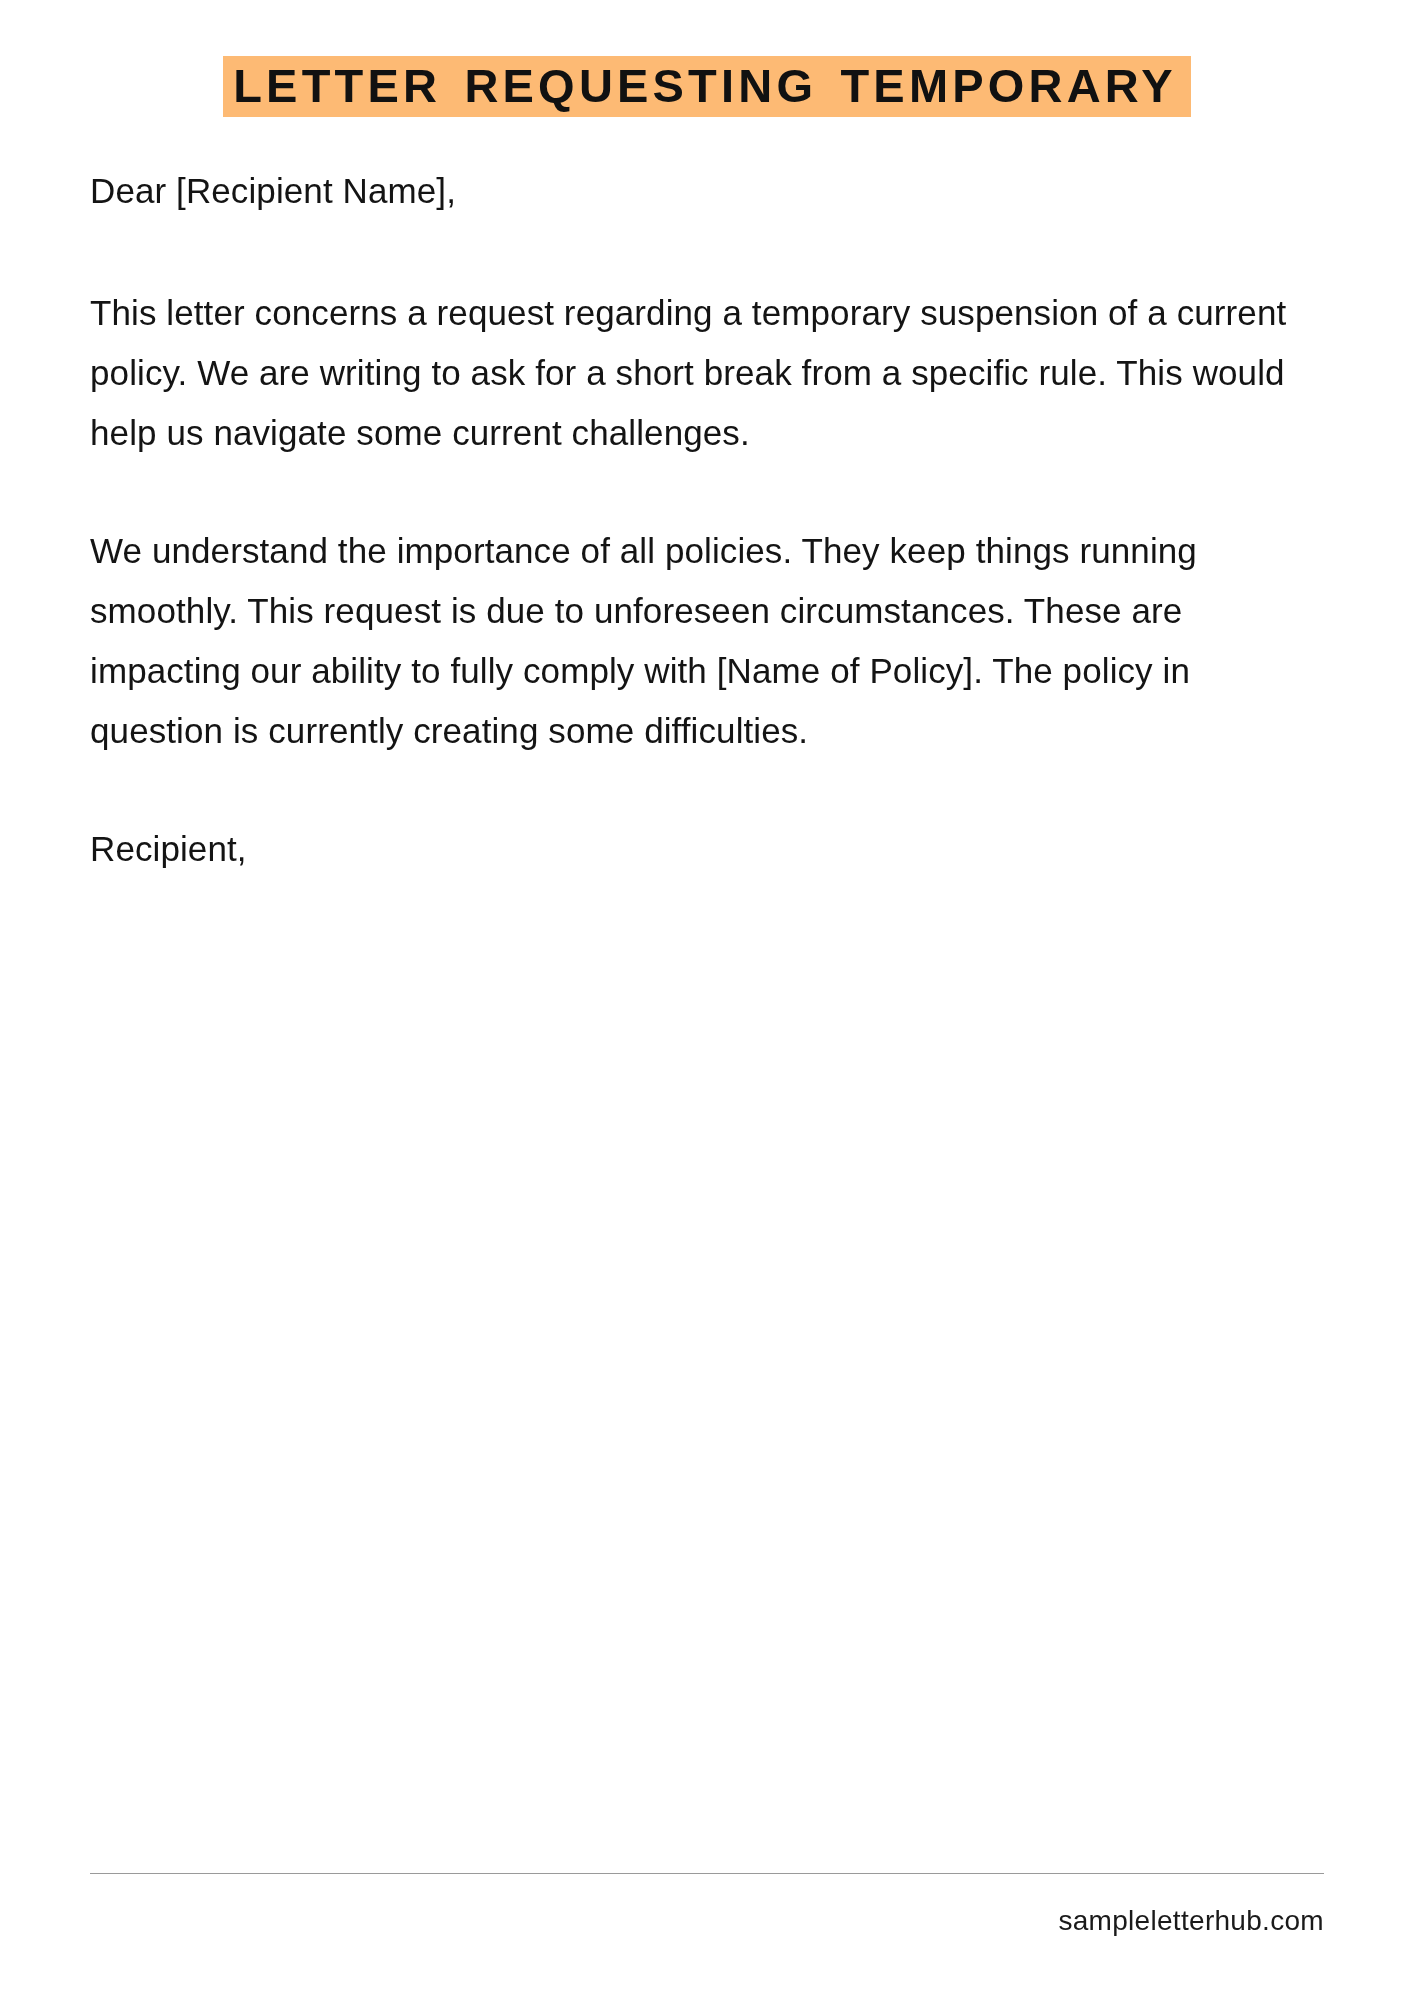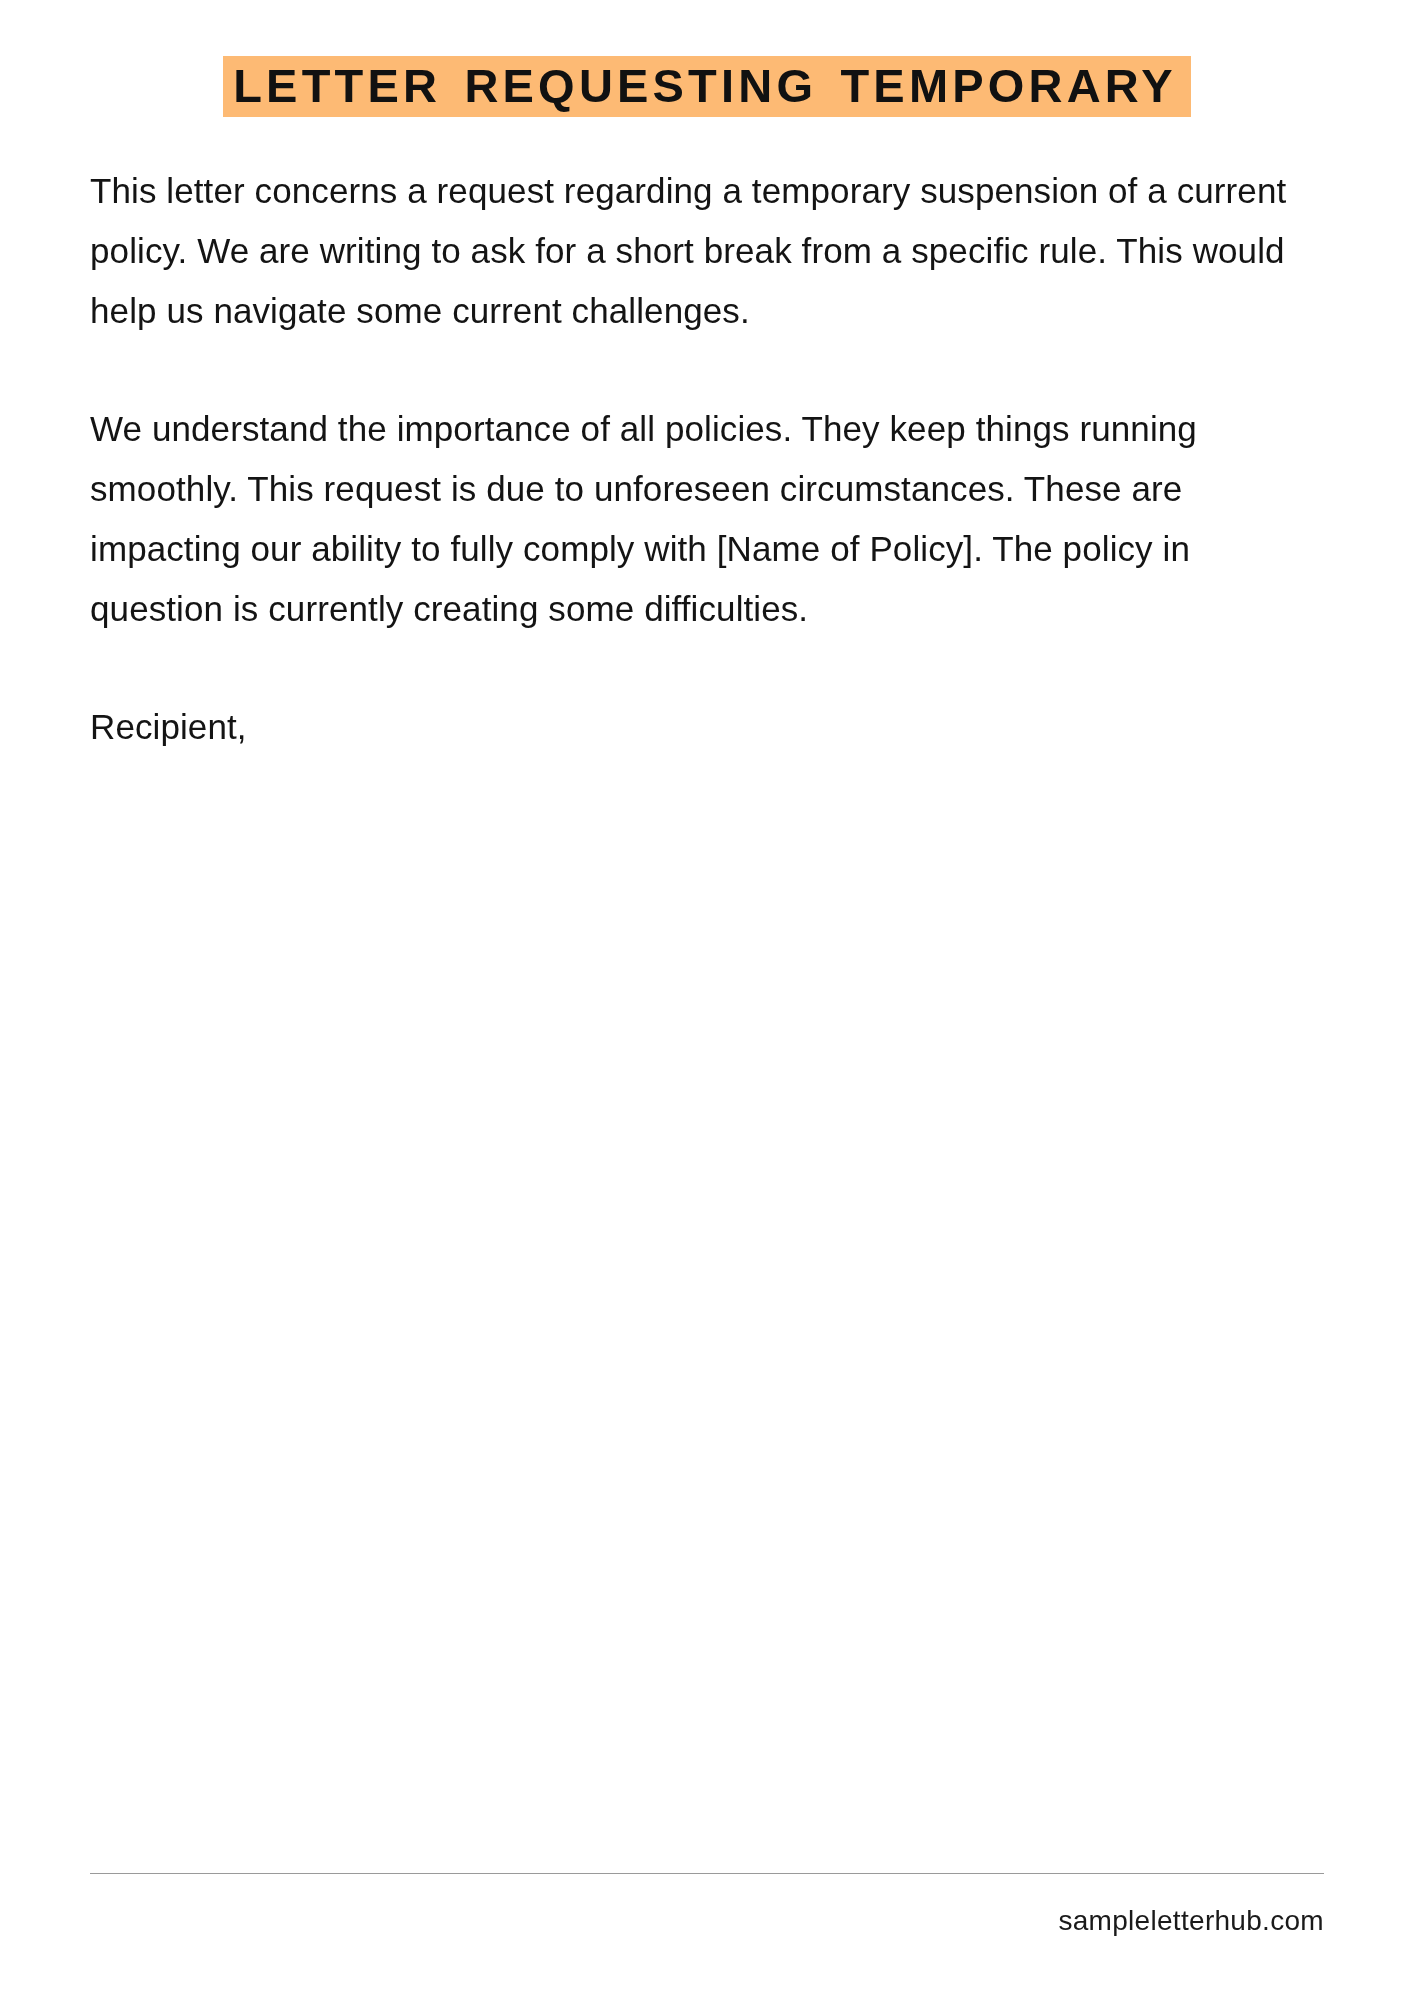--- a/index.html
+++ b/index.html
@@ -103,20 +103,21 @@
 <body>
 
 <div class="page">
 
   <div class="title-block">
     <h1 class="doc-title"><span class="hl">LETTER REQUESTING TEMPORARY</span><br></h1>
   </div>
 
   <div class="letter-body">
 
+    <p class="salutation">Dear [Recipient Name],</p>
 
     <p>This letter concerns a request regarding a temporary suspension of a current policy. We are writing to ask for a short break from a specific rule. This would help us navigate some current challenges.</p>
 
     <p>We understand the importance of all policies. They keep things running smoothly. This request is due to unforeseen circumstances. These are impacting our ability to fully comply with [Name of Policy]. The policy in question is currently creating some difficulties.</p>
 
 
     <p class="closing">
       <span class="closing-line">Recipient,</span>
     </p>
 

